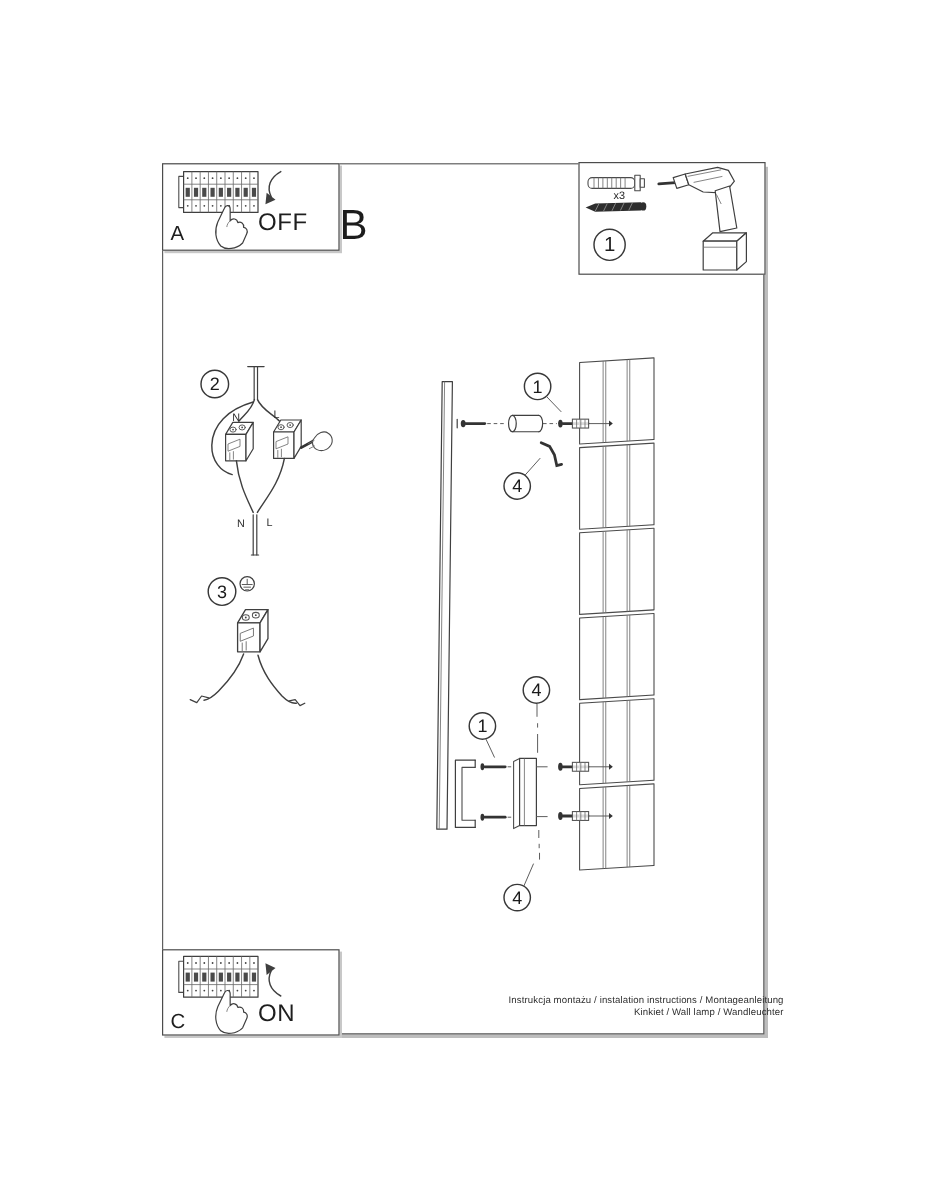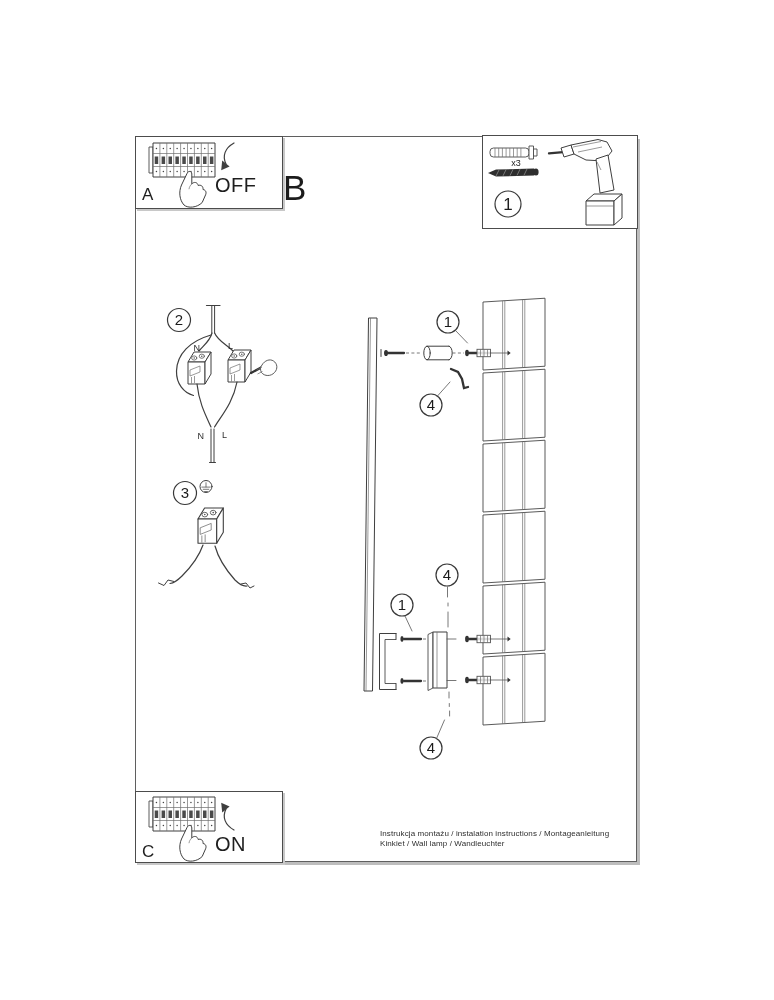--- a/index.html
+++ b/index.html
@@ -8,22 +8,22 @@
   .sheet svg{position:absolute;overflow:visible;}
   svg text{font-family:"Liberation Sans",sans-serif;fill:#1e1e1e;}
   .frame{position:absolute;left:135px;top:136px;width:500px;height:724px;
          border:1.4px solid #5f5f5f;box-shadow:3px 3px 0 #bdbdbd;background:transparent;}
   .cellbox{position:absolute;background:#fff;border:1.3px solid #4c4c4c;box-shadow:2px 2px 0 #c8c8c8;}
   #box-a{left:135px;top:136px;width:146px;height:71px;}
   #box-kit{left:463px;top:135px;width:154px;height:92px;box-shadow:none;margin-left:19px;}
   #box-c{left:135px;top:791px;width:146px;height:70px;}
   .cellbox svg{left:0;top:0;}
   .letter-b{position:absolute;left:283px;top:170px;font-size:35px;font-weight:500;color:#1c1c1c;line-height:1;}
-  .footer{position:absolute;left:380px;top:829px;width:245px;font-size:8px;line-height:10.3px;
-          color:#2e2e2e;letter-spacing:0.1px;}
+  .footer{position:absolute;left:408px;top:829px;width:245px;font-size:8px;line-height:10.3px;
+          color:#2e2e2e;letter-spacing:0.1px;text-align:right;}
   
   .s1{stroke:#3f3f3f;stroke-width:1;fill:none;stroke-linejoin:round;stroke-linecap:round;}
   .s12{stroke:#3f3f3f;stroke-width:1.2;fill:none;stroke-linejoin:round;stroke-linecap:round;}
   .s08{stroke:#565656;stroke-width:0.8;fill:none;stroke-linecap:round;}
   .s07{stroke:#6e6e6e;stroke-width:0.7;fill:none;}
   .fw{fill:#fff;stroke:#3f3f3f;stroke-width:1;stroke-linejoin:round;}
   .fw9{fill:#fff;stroke:#4a4a4a;stroke-width:0.9;stroke-linejoin:round;}
   .dk{fill:#333;stroke:none;}
   .thick{stroke:#333;stroke-width:2.3;fill:none;stroke-linecap:round;}
   .dash{stroke:#565656;stroke-width:0.8;fill:none;stroke-dasharray:3 2.4;}

